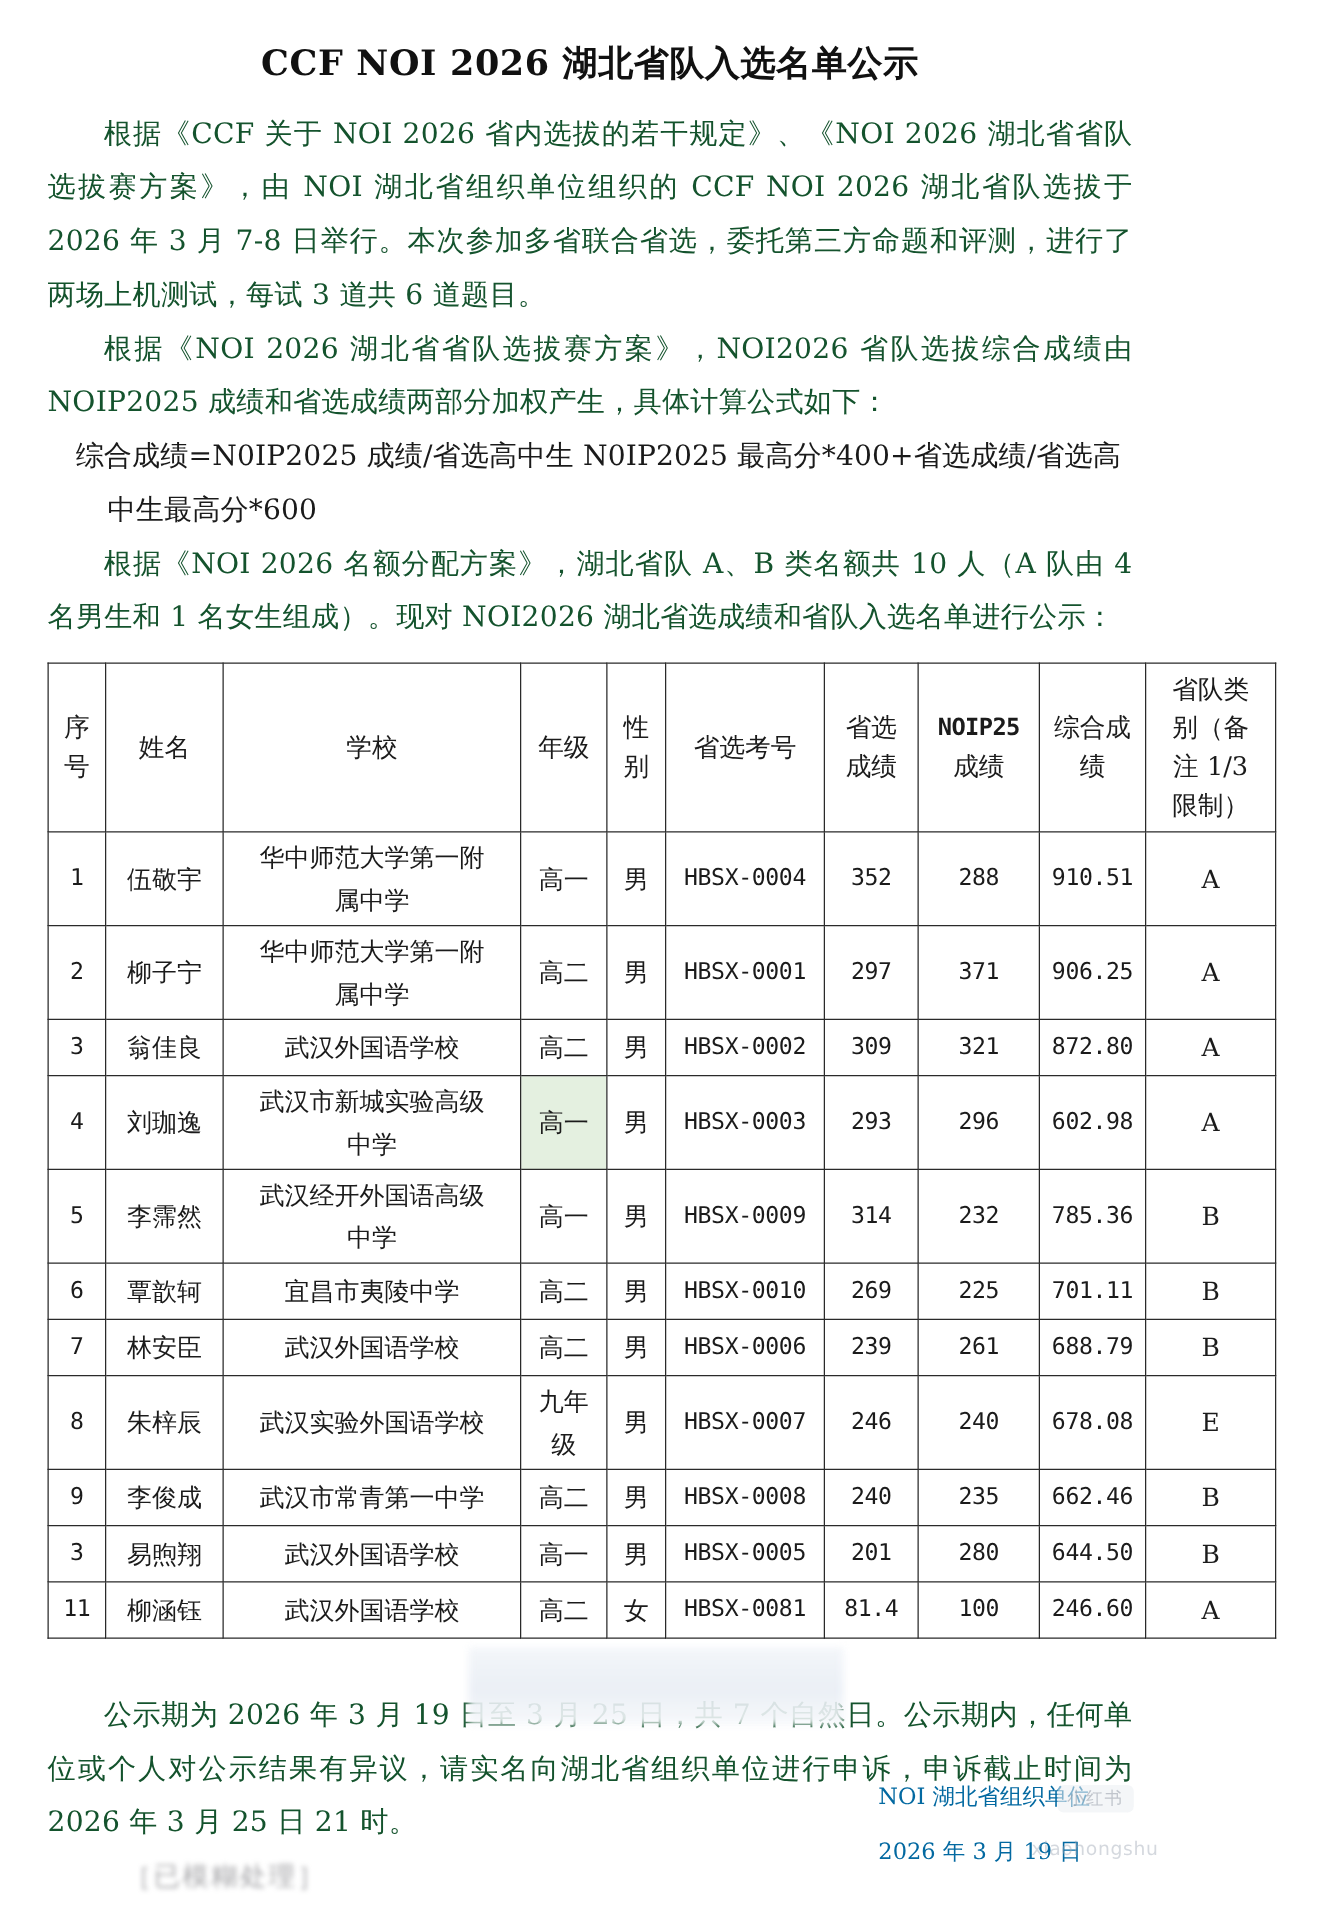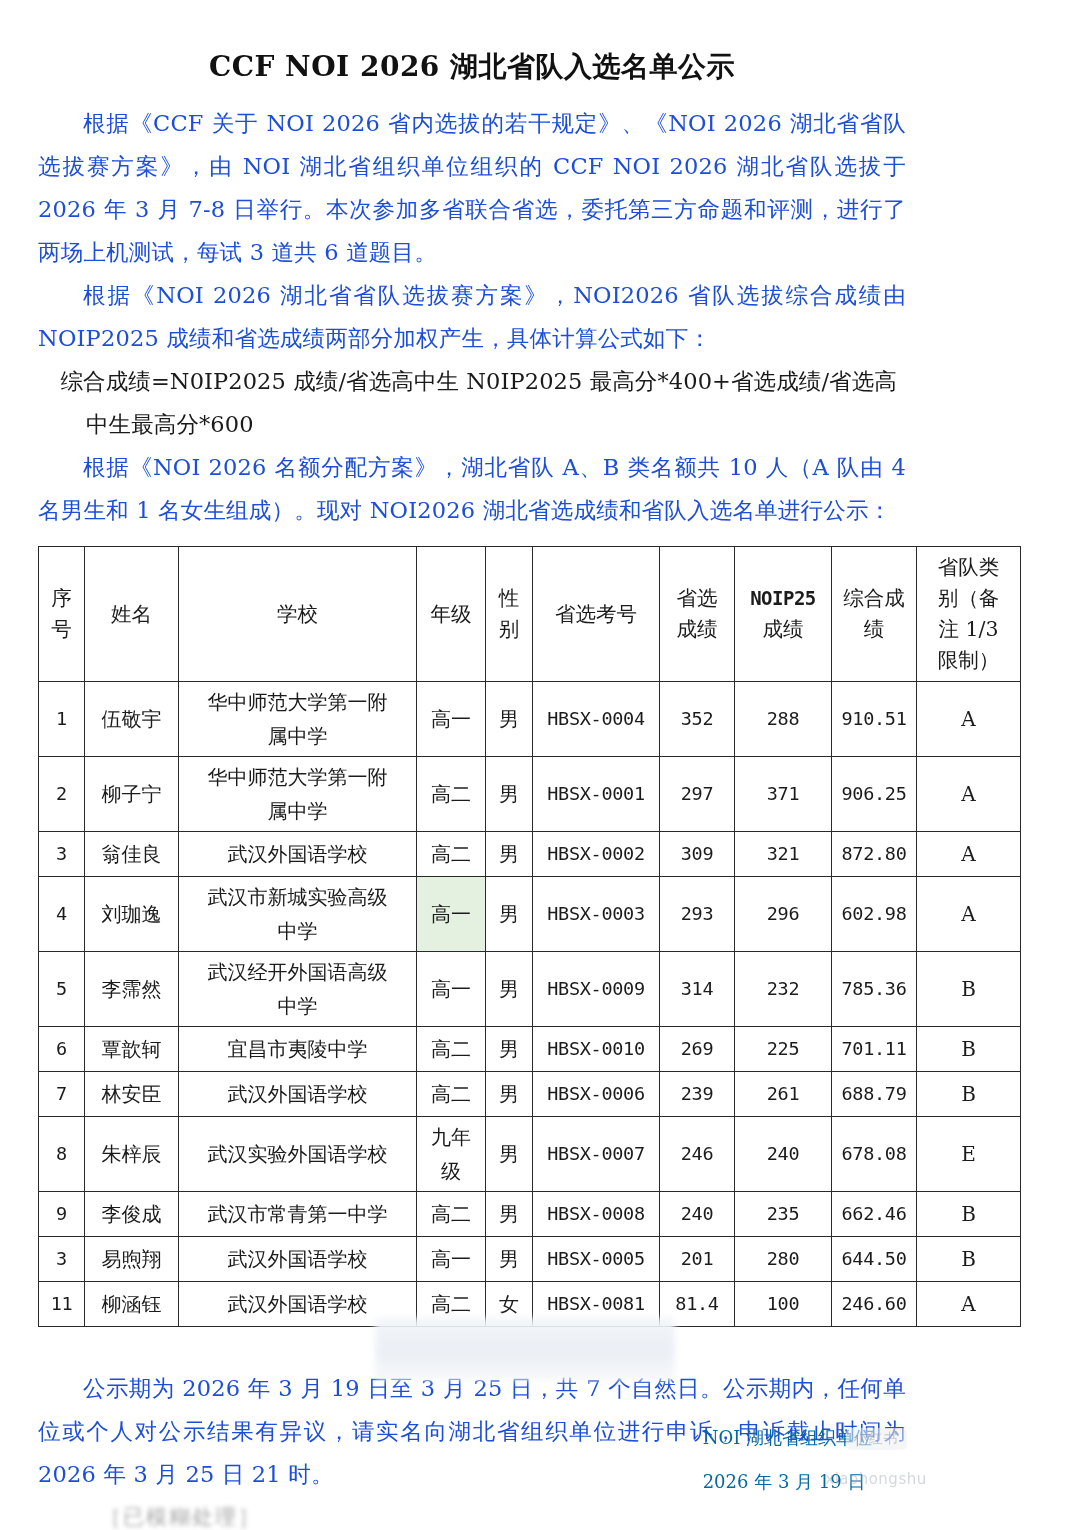--- a/index.html
+++ b/index.html
@@ -16,21 +16,21 @@
     font-family: "DejaVu Serif", "Liberation Serif", serif;
     color: #1a1a1a;
     -webkit-font-smoothing: antialiased;
   }
 
   .page {
     position: relative;
     width: 944px;
     height: 1530px;
     box-sizing: border-box;
-    padding: 16px 38px;
+    padding: 0 38px;
   }
 
   
   .doc-title {
     text-align: center;
     font-weight: bold;
     font-size: 28px;
     letter-spacing: 0.5px;
     margin: 0;
     padding-top: 32px;
@@ -39,21 +39,21 @@
     color: #111;
   }
 
   
   .para {
     font-size: 22.5px;
     line-height: 43px;
     text-align: justify;
     text-justify: inter-ideograph;
     margin: 0;
-    color: #1d4ed8;
+    color: #14532d;
     letter-spacing: 0.2px;
   }
   .para.indent { text-indent: 2em; }
 
   
   .formula {
     font-size: 22.5px;
     line-height: 43px;
     margin: 0;
     text-indent: 1em;

